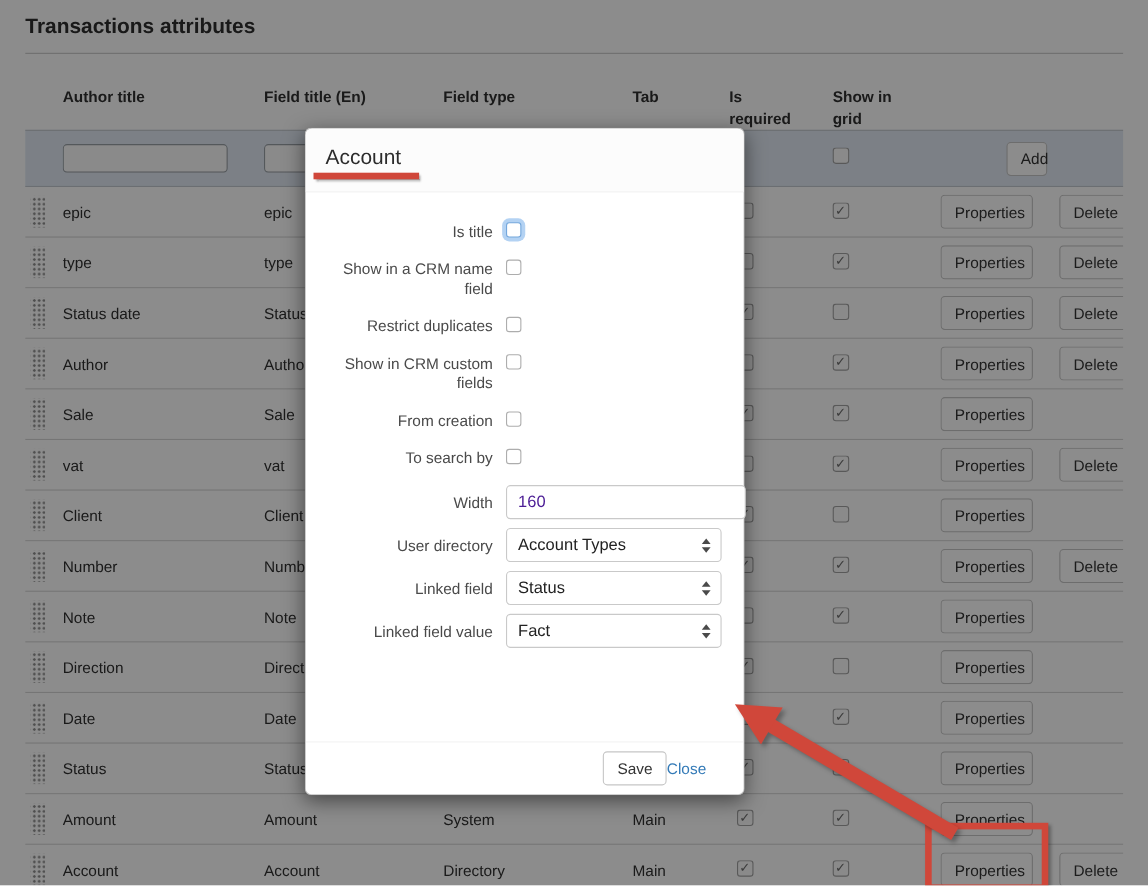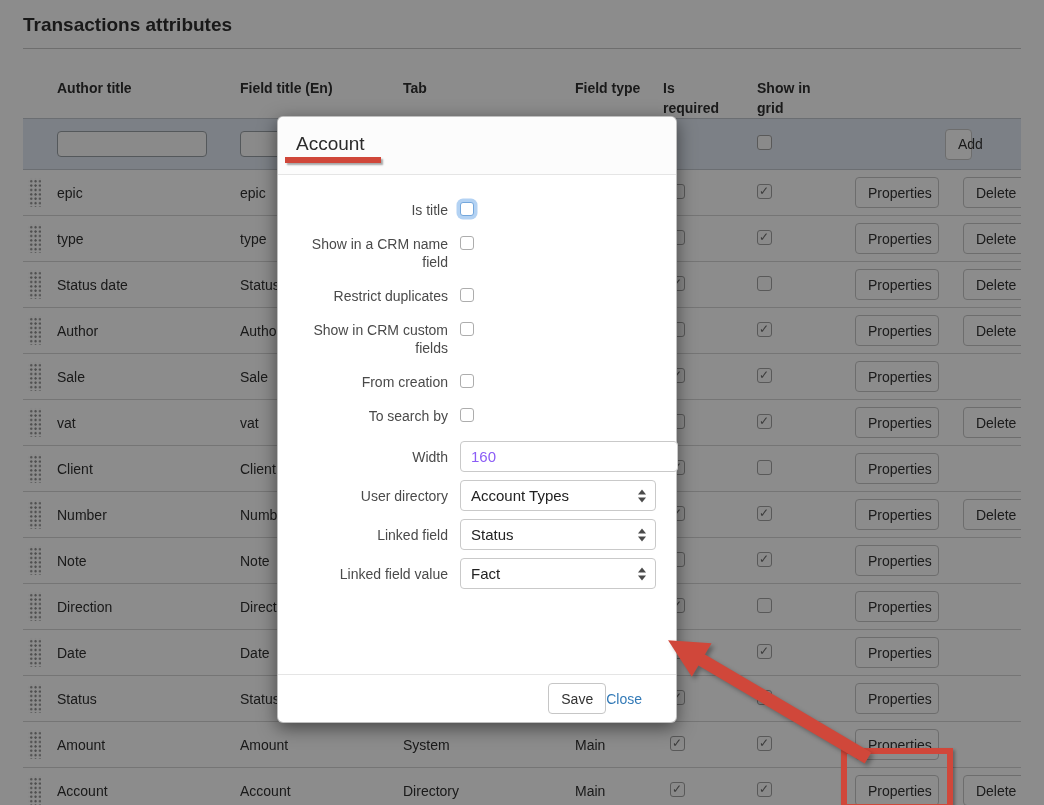--- a/index.html
+++ b/index.html
@@ -29,42 +29,42 @@
   .cb{display:inline-block;width:15px;height:15px;border:1px solid #a3a3a3;border-radius:3px;
       background:#fbfbfb;box-sizing:border-box;position:relative;}
   .cb.checked::after{content:"\2713";position:absolute;left:1px;top:-1px;font-size:12px;color:#6e6e6e;}
   .c-req .cb{margin-left:7px;}
   .c-grid .cb{margin-left:4px;}
 
   .btn{font-family:inherit;font-size:14px;color:#333;background:#fff;border:1px solid #c6c6c6;
        border-radius:4px;height:31px;padding:0 12px;cursor:pointer;}
   .btn-props{width:84px;margin-right:20px;}
   .btn-del{width:62px;}
-  .btn-add{margin-left:90px;width:27px;}
+  .btn-add{margin-left:60px;width:37px;}
 
   
   .overlay{position:absolute;inset:0;background:rgba(0,0,0,0.45);z-index:10;}
 
   
   .modal{position:absolute;left:277px;top:116px;width:400px;height:607px;background:#fff;
          border:1px solid rgba(0,0,0,.25);border-radius:6px;box-shadow:0 5px 18px rgba(0,0,0,.5);
          z-index:20;box-sizing:border-box;}
   .modal-header{height:58px;border-bottom:1px solid #e5e5e5;background:#fcfcfc;
                 border-radius:6px 6px 0 0;box-sizing:border-box;padding:16px 18px 0;}
   .modal-title{font-size:19px;color:#2c2c2c;}
   .modal-body{padding:26px 20px 0;}
   .mrow{display:flex;margin-bottom:16px;}
   .mrow.fld{align-items:center;margin-bottom:8px;}
   .mlabel{width:150px;min-width:150px;text-align:right;margin-right:12px;font-size:14px;
           color:#4a4a4a;line-height:18px;}
   .mcb{display:inline-block;width:14px;height:14px;border:1px solid #adadad;border-radius:3px;
        background:#fff;box-sizing:border-box;margin-top:1px;}
   .mcb.focused{border-color:#74a7dc;box-shadow:0 0 0 3.5px rgba(104,166,232,.5);}
   .text-input{width:218px;height:31px;border:1px solid #c9c9c9;border-radius:4px;box-sizing:border-box;
-              font-family:inherit;font-size:15px;color:#8b5cf6;padding:0 10px;}
+              font-family:inherit;font-size:15px;color:#4c1d95;padding:0 10px;}
   .select{position:relative;width:203px;height:31px;border:1px solid #c9c9c9;border-radius:4px;
           box-sizing:border-box;background:#fff;display:flex;align-items:center;padding:0 24px 0 10px;
           font-size:15px;color:#222;cursor:default;}
   .select-arrows{position:absolute;right:9px;top:50%;transform:translateY(-50%);width:8px;height:13px;}
   .select-arrows .up{position:absolute;top:0;left:0;width:0;height:0;
       border-left:4px solid transparent;border-right:4px solid transparent;border-bottom:5px solid #4a4a4a;}
   .select-arrows .down{position:absolute;bottom:0;left:0;width:0;height:0;
       border-left:4px solid transparent;border-right:4px solid transparent;border-top:5px solid #4a4a4a;}
   .modal-footer{position:absolute;left:0;right:0;bottom:0;height:47px;border-top:1px solid #e5e5e5;
       display:flex;align-items:center;justify-content:flex-end;padding-right:28px;border-radius:0 0 6px 6px;}
@@ -89,22 +89,22 @@
 <div class="page">
 
   <h1 class="page-title">Transactions attributes</h1>
   <div class="title-rule"></div>
 
   <div class="table">
     <div class="grid-row thead">
       <div class="th"></div>
       <div class="th">Author title</div>
       <div class="th">Field title (En)</div>
+      <div class="th">Field type</div>
       <div class="th">Tab</div>
-      <div class="th">Field type</div>
       <div class="th"><span class="w-narrow">Is required</span></div>
       <div class="th"><span class="w-narrow" style="margin-left:4px">Show in grid</span></div>
       <div class="th"></div>
     </div>
 
     <div class="grid-row filter-row">
       <div class="cell"></div>
       <div class="cell"><input class="filter-input" value="" style=""></div>
       <div class="cell"><input class="filter-input" value="" style=""></div>
       <div class="cell"></div>

